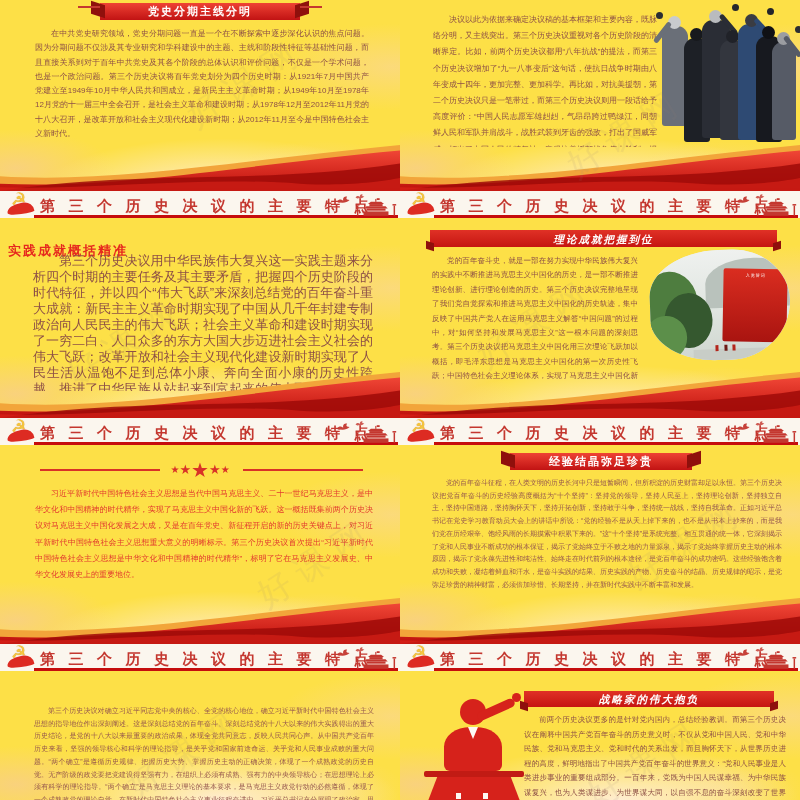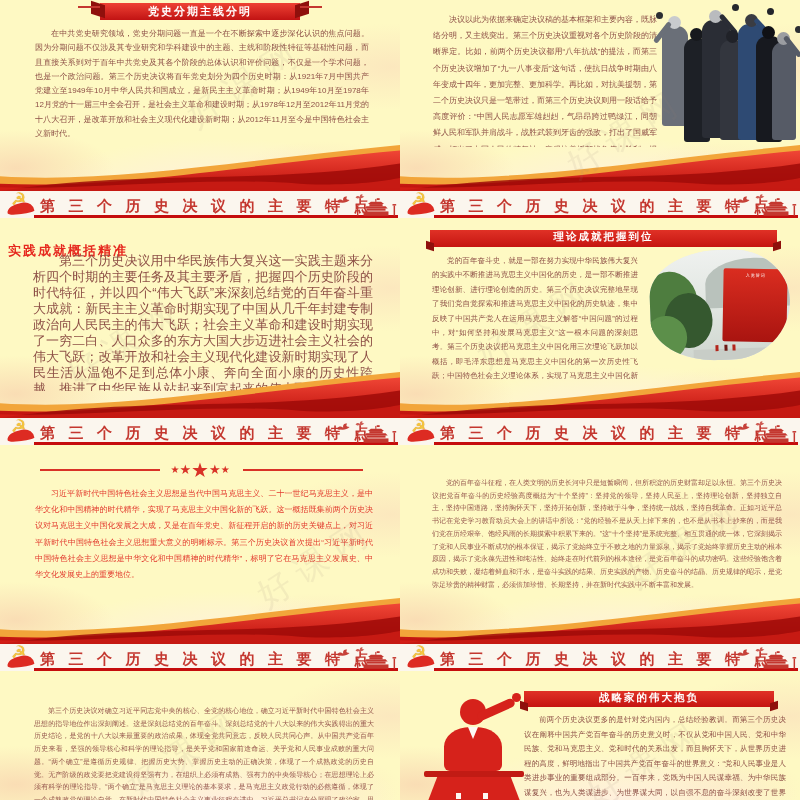--- a/index.html
+++ b/index.html
@@ -1,20 +1,20 @@
 <!DOCTYPE html>
 <html><head>
 <meta charset="utf-8">
 <style>
   html,body{margin:0;padding:0;}
   body{width:800px;height:800px;overflow:hidden;font-family:"Liberation Sans","DejaVu Sans",sans-serif;background:#fcf8f2;}
   .page{position:relative;width:800px;height:800px;overflow:hidden;background:#fcf8f2;}
 
   
-  .slide{position:absolute;width:400px;overflow:hidden;background:#fef9c3;}
+  .slide{position:absolute;width:400px;overflow:hidden;background:#fde047;}
   .clouds{position:absolute;inset:0;pointer-events:none;
     background:
       radial-gradient(140px 55px at 4% 88%, rgba(246,198,168,.55), transparent 70%),
       radial-gradient(160px 60px at 98% 35%, rgba(249,211,184,.45), transparent 72%),
       radial-gradient(240px 70px at 55% 100%, rgba(255,238,224,.9), transparent 75%),
       radial-gradient(120px 45px at 80% 90%, rgba(248,214,188,.35), transparent 70%);}
   .wave{position:absolute;left:0;bottom:0;width:400px;height:46px;display:block;}
 
   
   .body{position:absolute;margin:0;text-align:justify;text-indent:2em;color:#8d4f46;overflow:hidden;}
@@ -32,21 +32,21 @@
     display:flex;align-items:center;justify-content:center;z-index:3;}
   .ribbon span{color:#fff;font-weight:bold;font-size:11px;letter-spacing:2px;}
   .fold{position:absolute;top:0;width:14px;height:13px;background:#8f100c;z-index:-1;}
   .fold.l{left:-9px;transform:skewY(18deg);}
   .fold.r{right:-9px;transform:skewY(-18deg);}
   .rline{position:absolute;top:3px;width:22px;height:1.5px;background:#c4372f;}
   .rline.l{left:-22px;} .rline.r{right:-22px;}
 
   
   .bar{position:absolute;height:17px;background:linear-gradient(#e03126,#c51511);
-    display:flex;align-items:flex-start;justify-content:center;z-index:3;}
+    display:flex;align-items:flex-end;justify-content:center;z-index:3;font-style:italic;}
   .bar span{color:#fff;font-weight:bold;font-size:10.5px;letter-spacing:2px;}
   .bar .fold{top:auto;bottom:-3px;height:8px;width:8px;}
   .bar .fold.l{left:-4px;} .bar .fold.r{right:-4px;}
 
   
   .redtitle{position:absolute;left:0;width:400px;text-align:left;margin:8px;
     color:#e6281e;font-weight:bold;font-size:13px;letter-spacing:2px;}
 
   
   .stardiv{position:absolute;left:0;top:458px;width:400px;height:24px;}
@@ -311,20 +311,25 @@
       </span>
     </div>
     <p class="body b5">习近平新时代中国特色社会主义思想是当代中国马克思主义、二十一世纪马克思主义，是中华文化和中国精神的时代精华，实现了马克思主义中国化新的飞跃。这一概括既集前两个历史决议对马克思主义中国化发展之大成，又是在百年党史、新征程开启的新的历史关键点上，对习近平新时代中国特色社会主义思想重大意义的明晰标示。第三个历史决议首次提出“习近平新时代中国特色社会主义思想是中华文化和中国精神的时代精华”，标明了它在马克思主义发展史、中华文化发展史上的重要地位。</p>
     <svg class="wave">
         <use href="#wavesym"></use>
       </svg>
   </section>
 
   <section class="slide" style="left:400px;top:445px;height:199px">
     <div class="clouds"></div>
+    <div class="ribbon" style="left:110px;top:8px;width:182px">
+      <i class="fold l"></i>
+        <i class="fold r"></i>
+      <span>经验结晶弥足珍贵</span>
+    </div>
     <p class="body b6">党的百年奋斗征程，在人类文明的历史长河中只是短暂瞬间，但所积淀的历史财富却足以永恒。第三个历史决议把党百年奋斗的历史经验高度概括为“十个坚持”：坚持党的领导，坚持人民至上，坚持理论创新，坚持独立自主，坚持中国道路，坚持胸怀天下，坚持开拓创新，坚持敢于斗争，坚持统一战线，坚持自我革命。正如习近平总书记在党史学习教育动员大会上的讲话中所说：“党的经验不是从天上掉下来的，也不是从书本上抄来的，而是我们党在历经艰辛、饱经风雨的长期摸索中积累下来的。”这“十个坚持”是系统完整、相互贯通的统一体，它深刻揭示了党和人民事业不断成功的根本保证，揭示了党始终立于不败之地的力量源泉，揭示了党始终掌握历史主动的根本原因，揭示了党永葆先进性和纯洁性、始终走在时代前列的根本途径，是党百年奋斗的成功密码。这些经验饱含着成功和失败，凝结着鲜血和汗水，是奋斗实践的结果、历史实践的产物、历史奋斗的结晶、历史规律的昭示，是党弥足珍贵的精神财富，必须倍加珍惜、长期坚持，并在新时代实践中不断丰富和发展。</p>
     <svg class="wave">
         <use href="#wavesym"></use>
       </svg>
   </section>
 
   <div class="band" style="left:0;top:644px">
     <span class="emblem">
         <i class="swoosh"></i>
         <i class="hs">☭</i>

